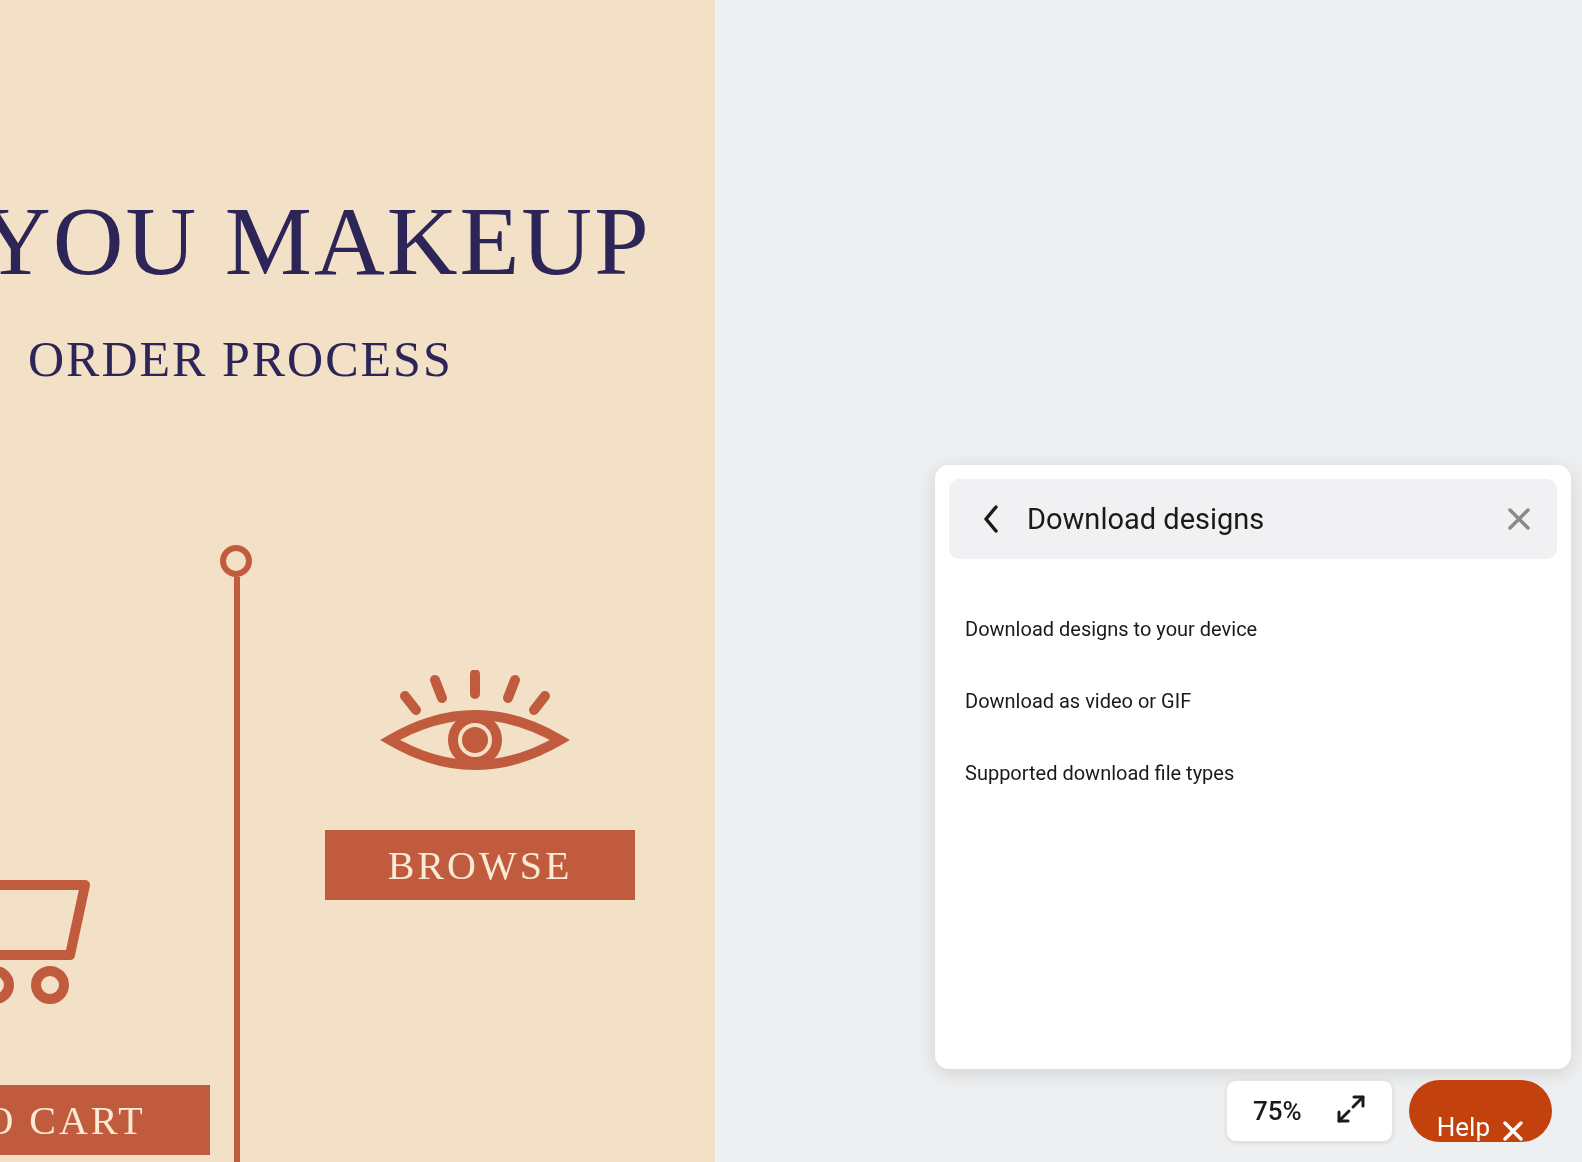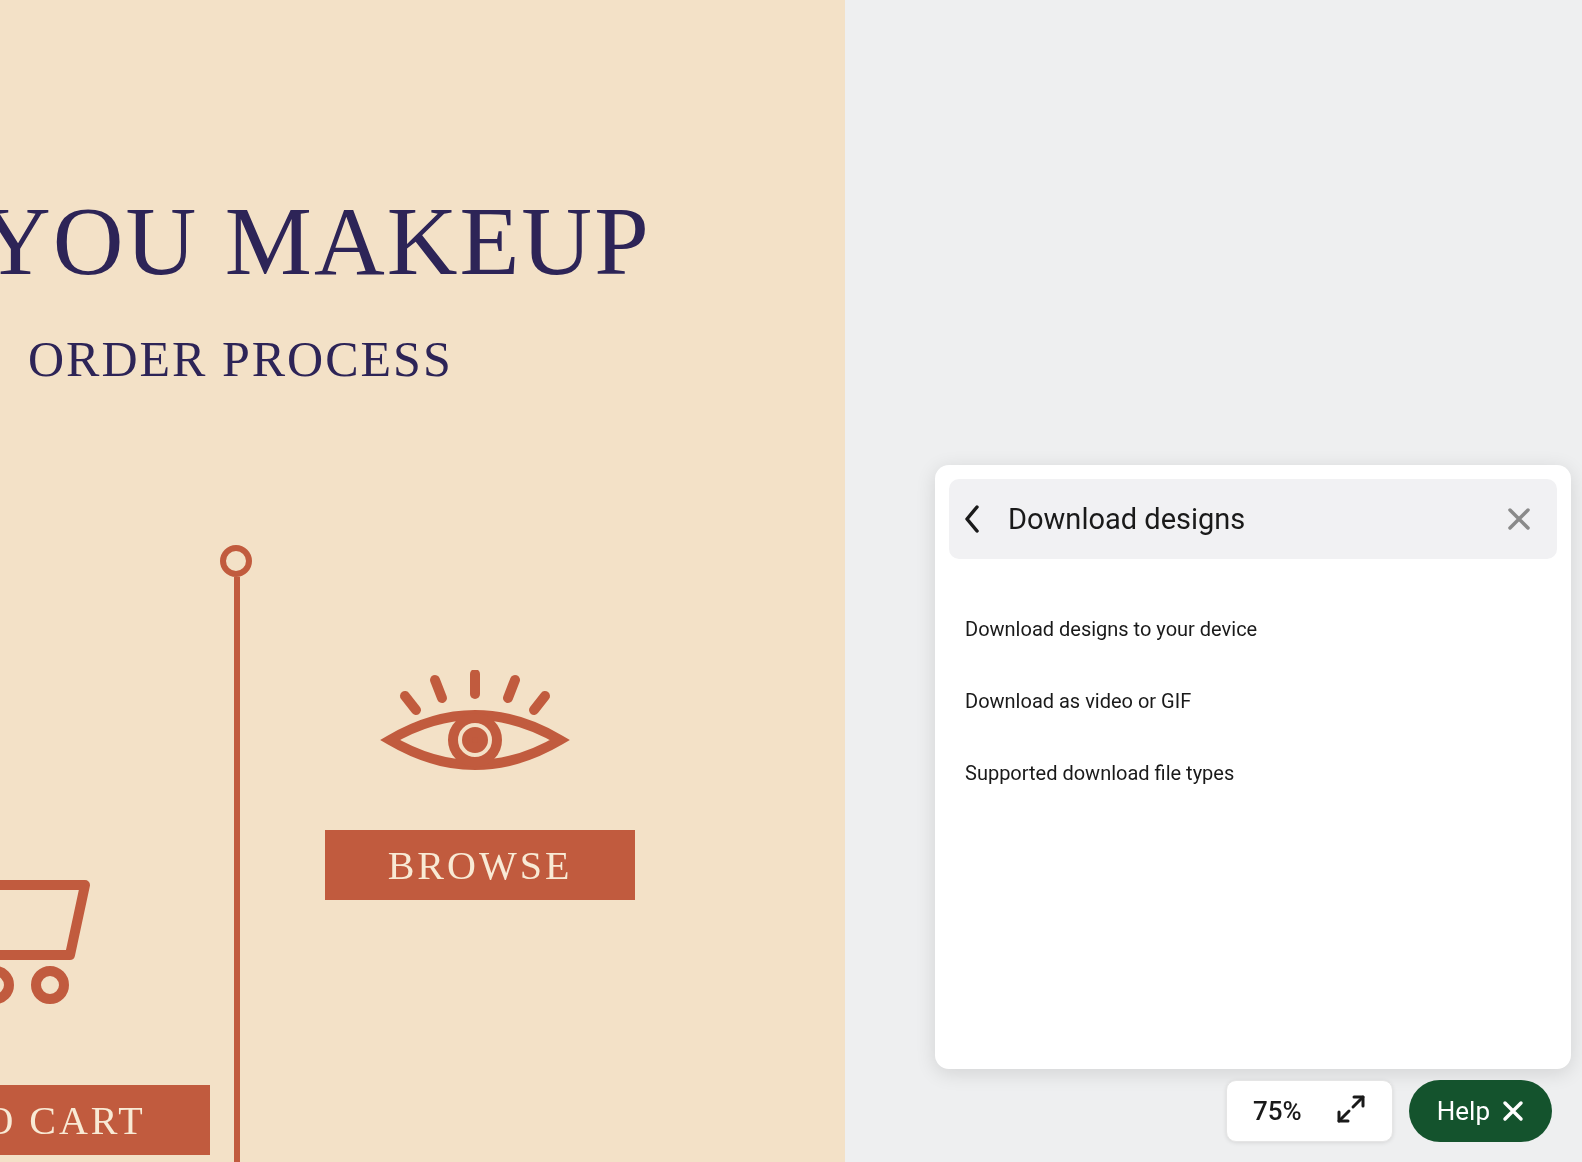--- a/index.html
+++ b/index.html
@@ -8,21 +8,21 @@
       width: 1582px;
       height: 1162px;
       overflow: hidden;
       position: relative;
       background: #eeeff0;
     }
     .canvas-area {
       position: absolute;
       left: 0;
       top: 0;
-      width: 845px;
+      width: 715px;
       height: 1162px;
       background: #f3e1c7;
       overflow: hidden;
     }
     .design-title {
       font-family: Georgia, 'Times New Roman', serif;
       font-size: 98px;
       font-weight: 400;
       color: #2d2457;
       letter-spacing: 2px;
@@ -126,21 +126,21 @@
       background: #ffffff;
       border-radius: 14px;
       box-shadow: 0 4px 20px rgba(0,0,0,0.12);
       overflow: hidden;
     }
     .help-header {
       background: #f1f1f3;
       height: 80px;
       display: flex;
       align-items: center;
-      padding: 0 9px;
+      padding: 0 28px;
       border-radius: 10px;
       margin: 14px;
       position: relative;
     }
     .back-btn {
       width: 28px;
       height: 28px;
       display: flex;
       align-items: center;
       justify-content: center;
@@ -195,26 +195,26 @@
     }
     .zoom-text {
       font-size: 26px;
       color: #1a1a1a;
       font-weight: 500;
     }
     .expand-icon {
       cursor: pointer;
     }
     .help-btn {
-      background: #14532d;
+      background: #c2410c;
       border-radius: 32px;
       height: 62px;
       padding: 0 28px;
       display: flex;
-      align-items: center;
+      align-items: flex-end;
       gap: 12px;
       cursor: pointer;
     }
     .help-btn-text {
       font-size: 26px;
       color: #ffffff;
       font-weight: 400;
     }
   </style>
 </head>

